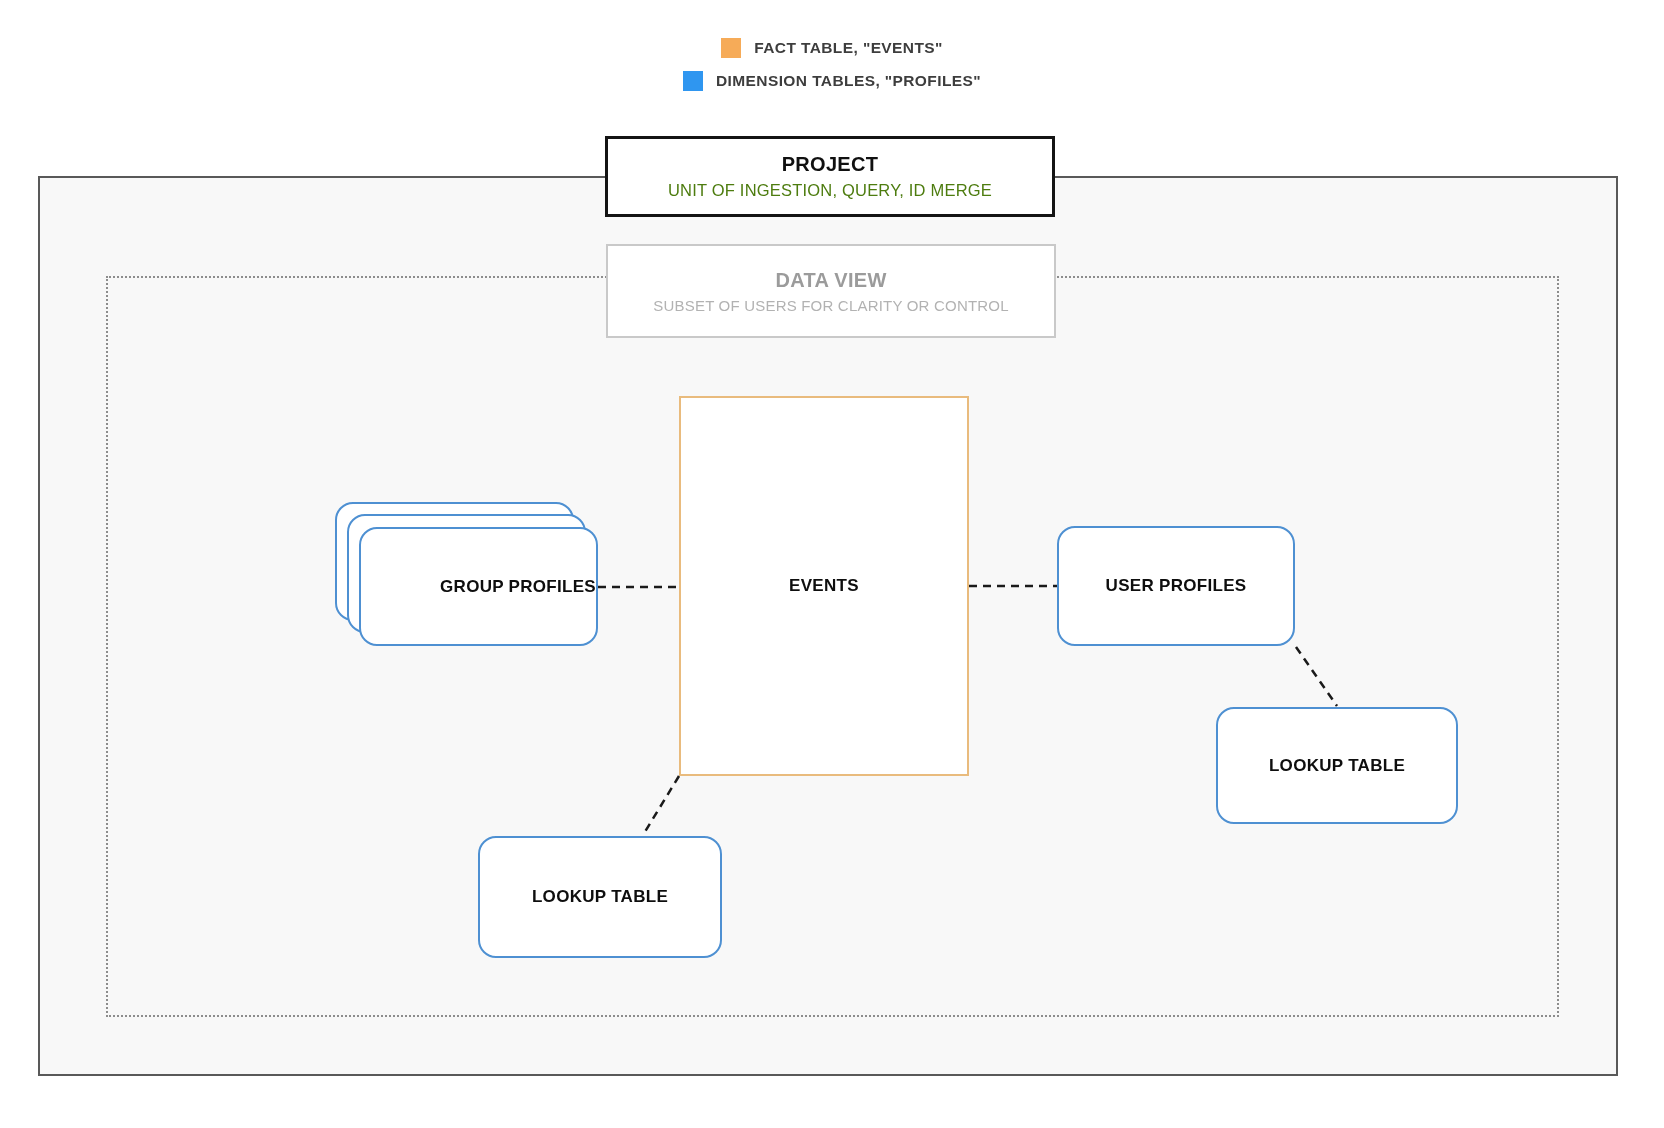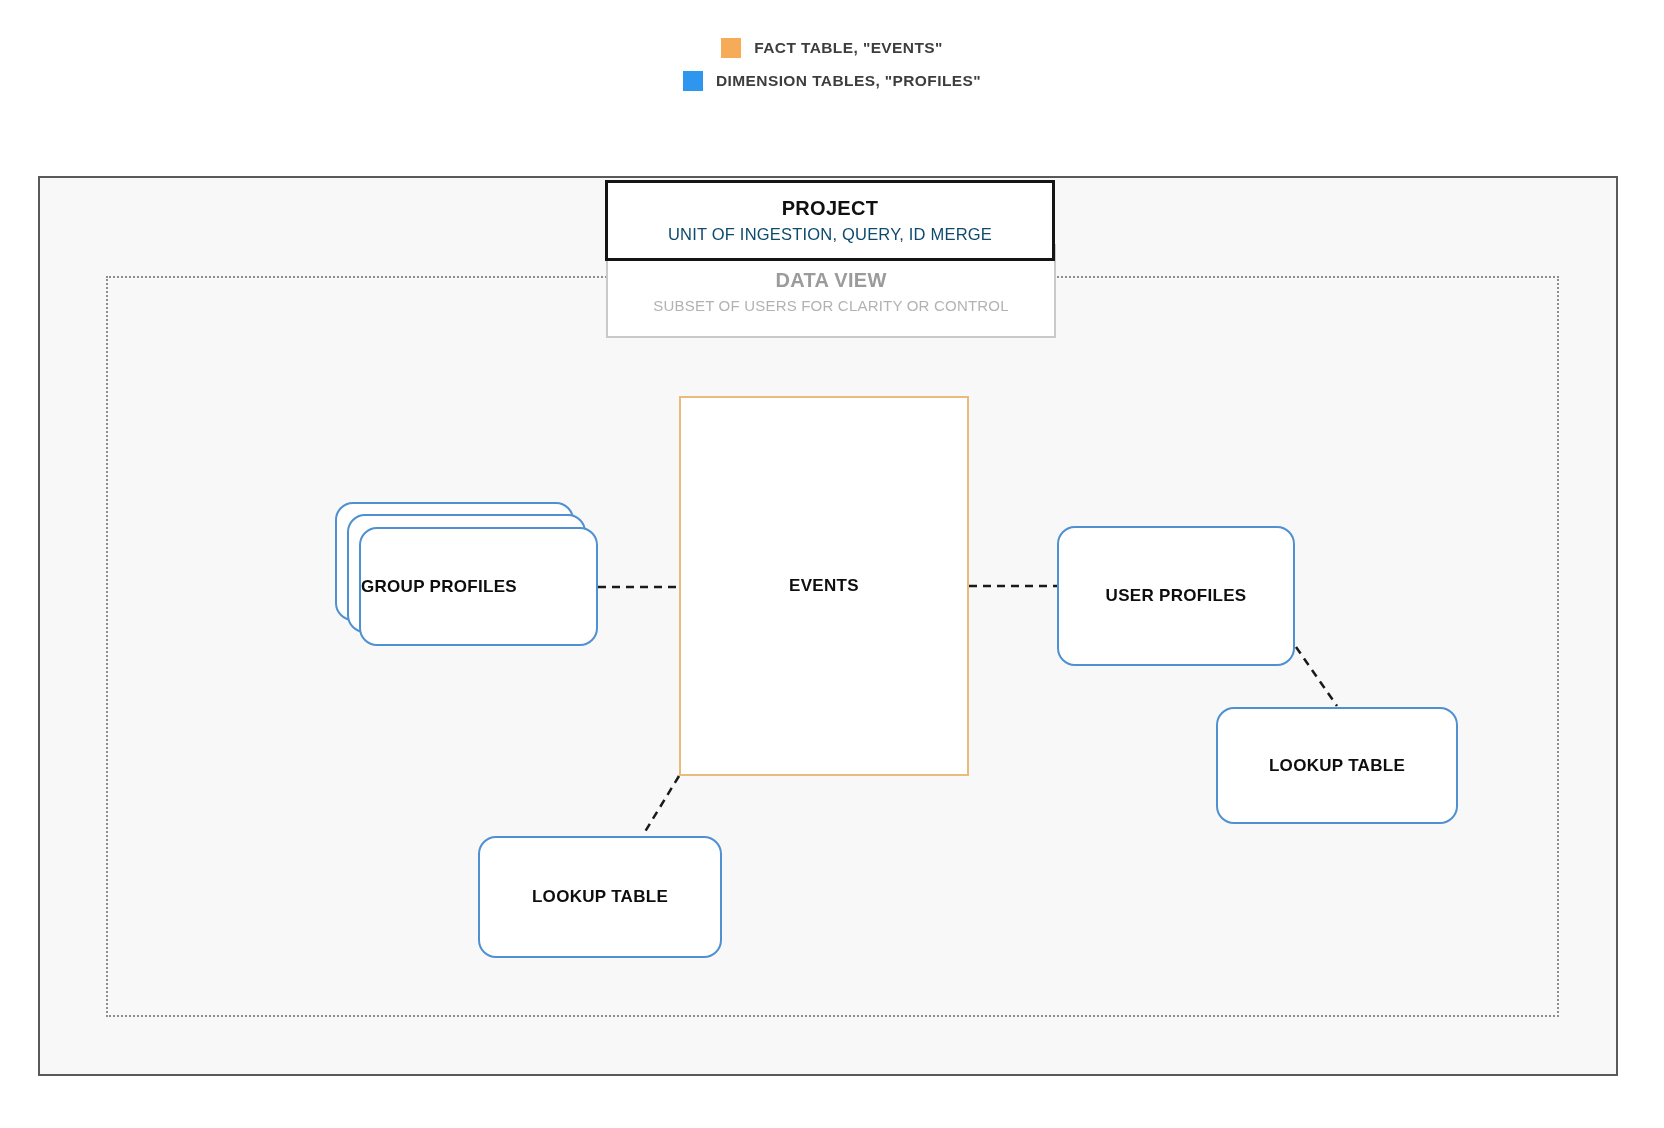--- a/index.html
+++ b/index.html
@@ -61,24 +61,23 @@
     flex-direction: column;
     justify-content: center;
     align-items: center;
     gap: 5px;
   }
   .project-box {
     left: 605px; top: 136px;
     height: 81px;
     border: 3px solid #141414;
     z-index: 5;
-    margin-top: 44px;
   }
   .project-title { font-size: 20px; font-weight: bold; color: #101010; letter-spacing: 0.3px; }
-  .project-subtitle { font-size: 16.5px; color: #0c4a6e; letter-spacing: 0.2px; }
+  .project-subtitle { font-size: 16.5px; color: #4d7c0f; letter-spacing: 0.2px; }
   .dataview-box {
     left: 606px; top: 244px;
     height: 94px;
     border: 2px solid #c9c9c9;
     z-index: 4;
   }
   .dataview-title { font-size: 20px; font-weight: bold; color: #9b9b9b; letter-spacing: 0.3px; }
   .dataview-subtitle { font-size: 15px; color: #b2b2b2; letter-spacing: 0.2px; }
 
   
@@ -109,41 +108,41 @@
     color: #0e0e0e;
     letter-spacing: 0.3px;
     white-space: nowrap;
   }
   .events-box {
     left: 679px; top: 396px;
     width: 290px; height: 380px;
     border: 2px solid #e9bb7d;
   }
   .dim-border { border: 2px solid #4e90d2; border-radius: 18px; }
-  .user-profiles-box { left: 1057px; top: 526px; width: 238px; height: 140px; }
+  .user-profiles-box { left: 1057px; top: 526px; width: 238px; height: 120px; }
   .lookup-right-box  { left: 1216px; top: 707px; width: 242px; height: 117px; }
   .lookup-bottom-box { left: 478px;  top: 836px; width: 244px; height: 122px; }
 
   
   .group-stack {
     position: absolute;
     left: 335px; top: 502px;
     width: 264px; height: 145px;
     z-index: 3;
   }
   .group-card {
     position: absolute;
     width: 239px; height: 119px;
     background: #ffffff;
     border: 2px solid #4e90d2;
     border-radius: 18px;
   }
   .gc-back  { left: 0;  top: 0;  }
   .gc-mid   { left: 12px; top: 12px; }
-  .gc-front { left: 24px; top: 25px; display: flex; align-items: center; justify-content: flex-start; }
+  .gc-front { left: 24px; top: 25px; display: flex; align-items: center; justify-content: flex-end; }
 </style>
 </head>
 <body>
 
 <div class="canvas">
 
   <div class="legend">
     <div class="legend-row">
       <span class="swatch" style="background: rgb(246, 171, 88);"></span>
       <span class="legend-label">FACT TABLE, "EVENTS"</span>

